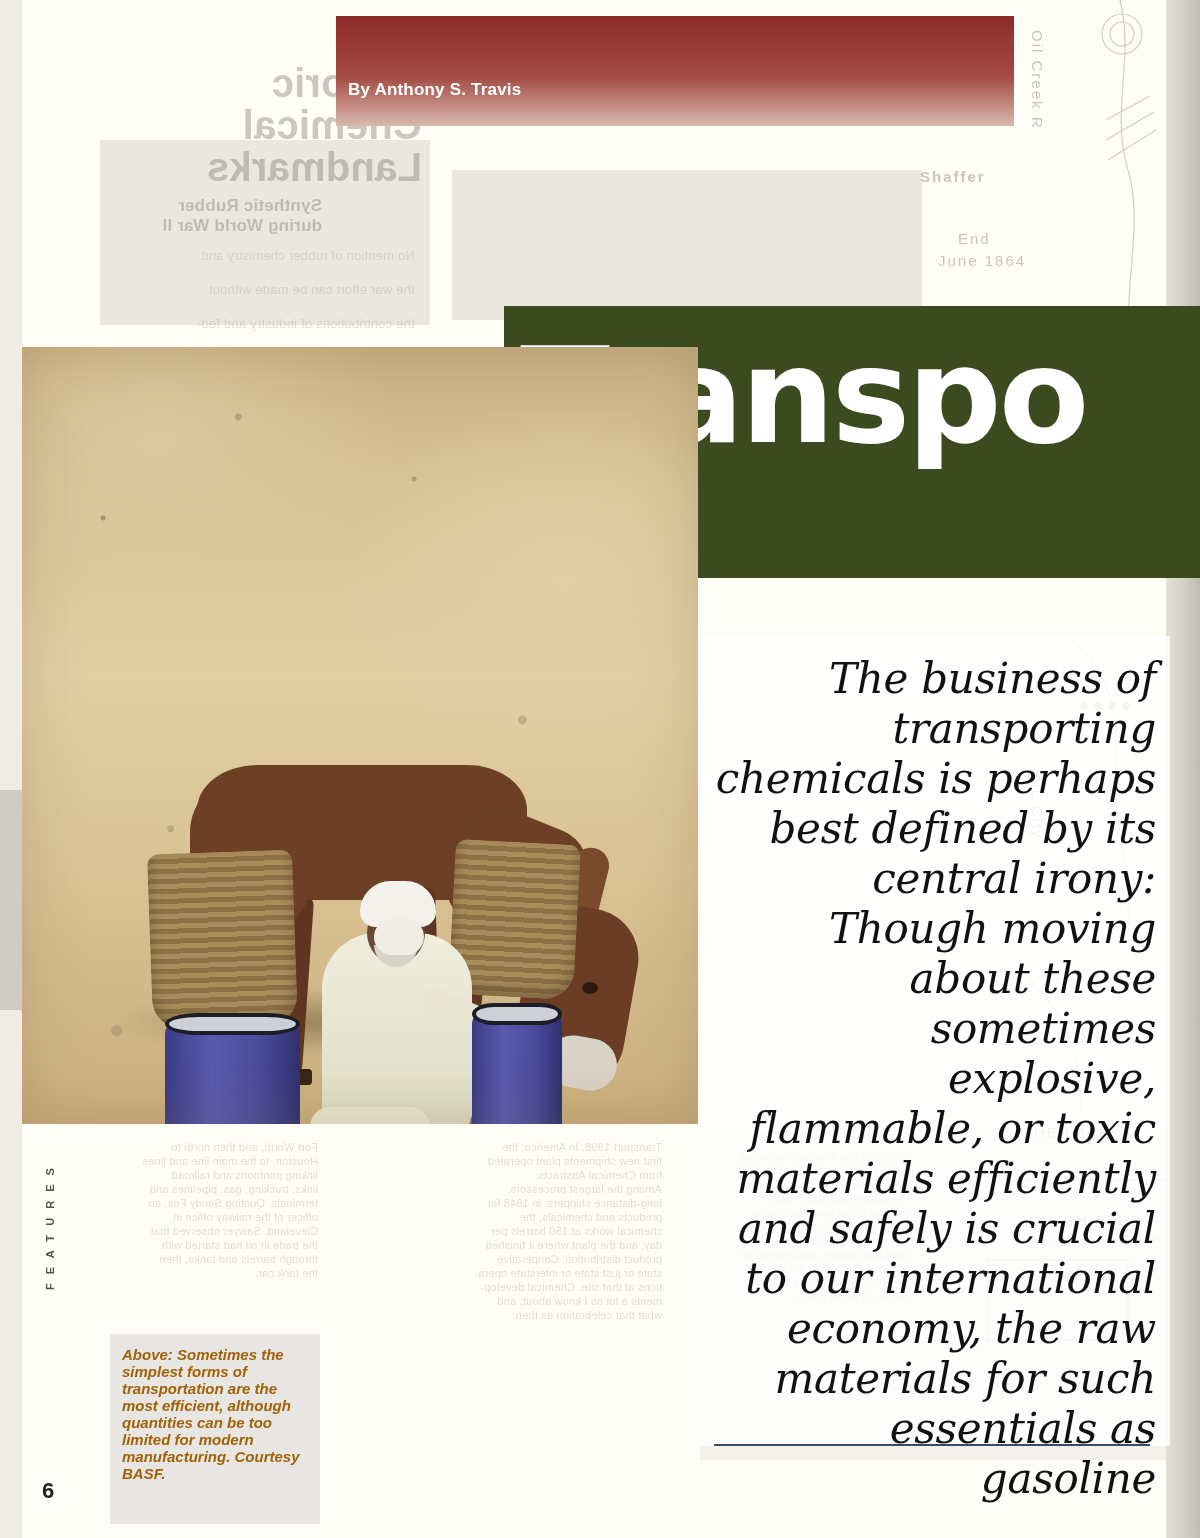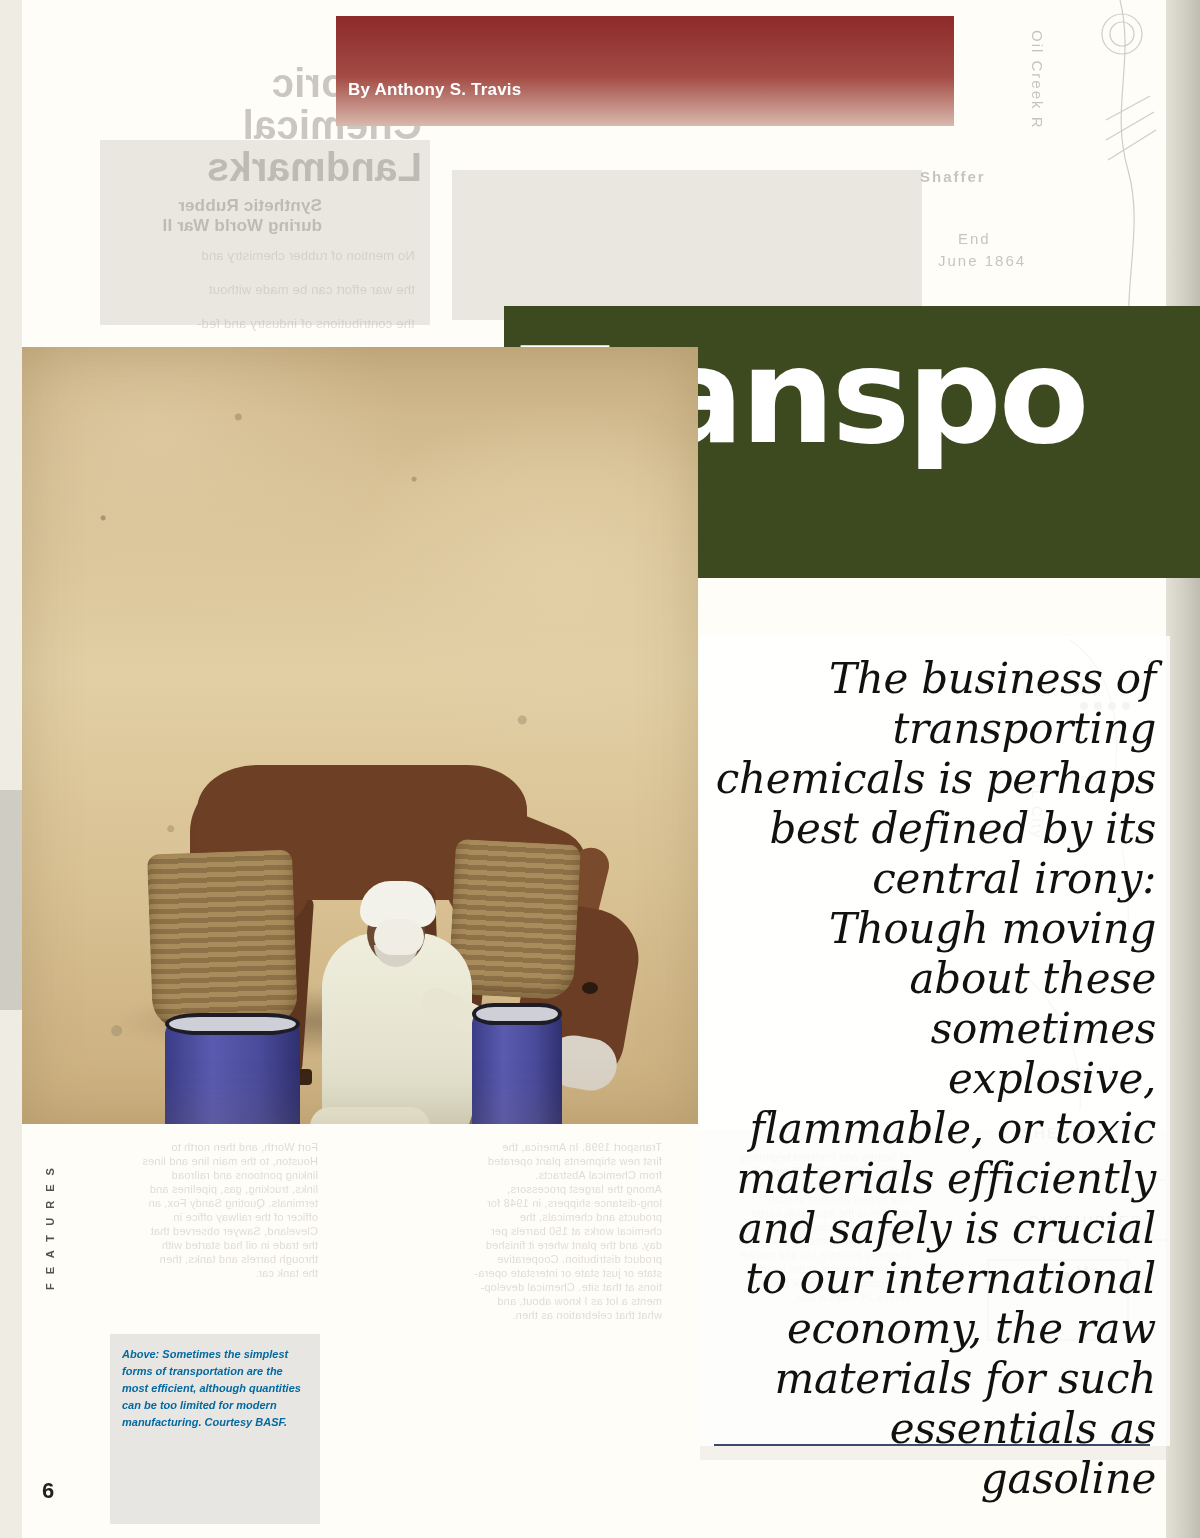--- a/index.html
+++ b/index.html
@@ -55,21 +55,21 @@
     position:absolute;top:0;left:0;width:22px;height:1538px;
     background:#efece4;
   }
   .left-dark{
     position:absolute;left:0;top:790px;width:22px;height:220px;background:#cfccc3;
   }
 
   
   .byline{
     position:absolute;
-    left:336px;top:16px;width:618px;height:110px;
+    left:336px;top:16px;width:678px;height:110px;
     background:linear-gradient(180deg,#8d2a2a 0%, #a34b44 55%, #d9b9ad 100%);
     color:#ffffff;
   }
   .byline .lines{
     position:absolute;left:12px;top:62px;
     font-size:17px;font-weight:bold;line-height:23px;
     letter-spacing:.2px;
   }
 
   
@@ -246,23 +246,23 @@
     position:absolute;left:714px;top:1444px;width:436px;height:2px;background:#3a4a6b;
   }
 
   
   .caption-box{
     position:absolute;left:110px;top:1334px;width:210px;height:190px;
     background:#e7e6e2;
   }
   .caption{
     position:absolute;left:122px;top:1346px;width:190px;
-    font-size:11px;line-height:17px;
+    font-size:15px;line-height:17px;
     font-weight:bold;font-style:italic;
-    color:#0369a1;
+    color:#a16207;
   }
   .folio{
     position:absolute;left:42px;top:1478px;
     font-size:22px;font-weight:bold;color:#222;
   }
   .features-vert{
     position:absolute;left:44px;top:1290px;
     font-size:11px;letter-spacing:3px;color:#55524c;
     transform:rotate(-90deg);transform-origin:left top;
     white-space:nowrap;font-weight:bold;

